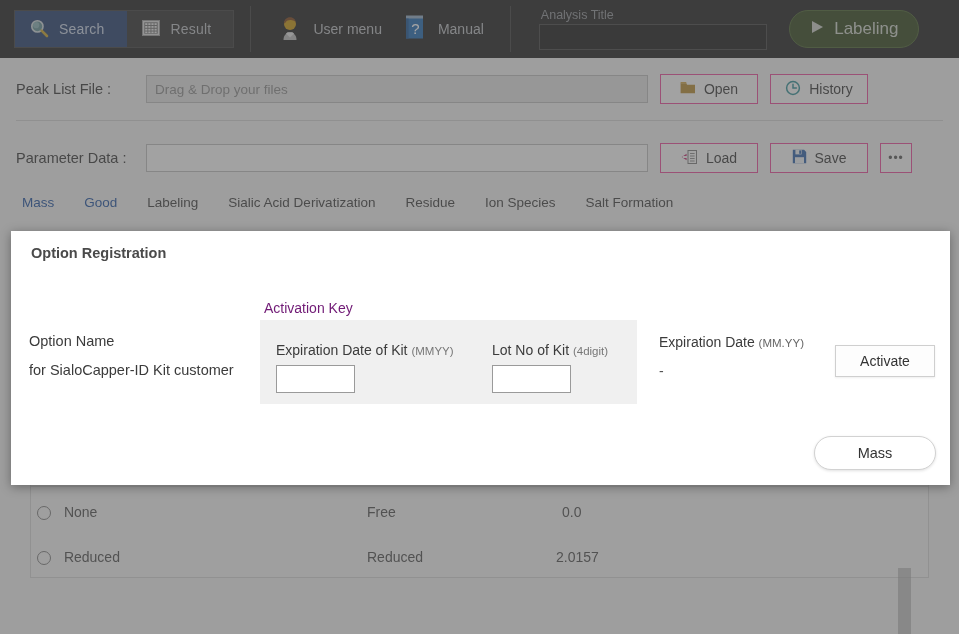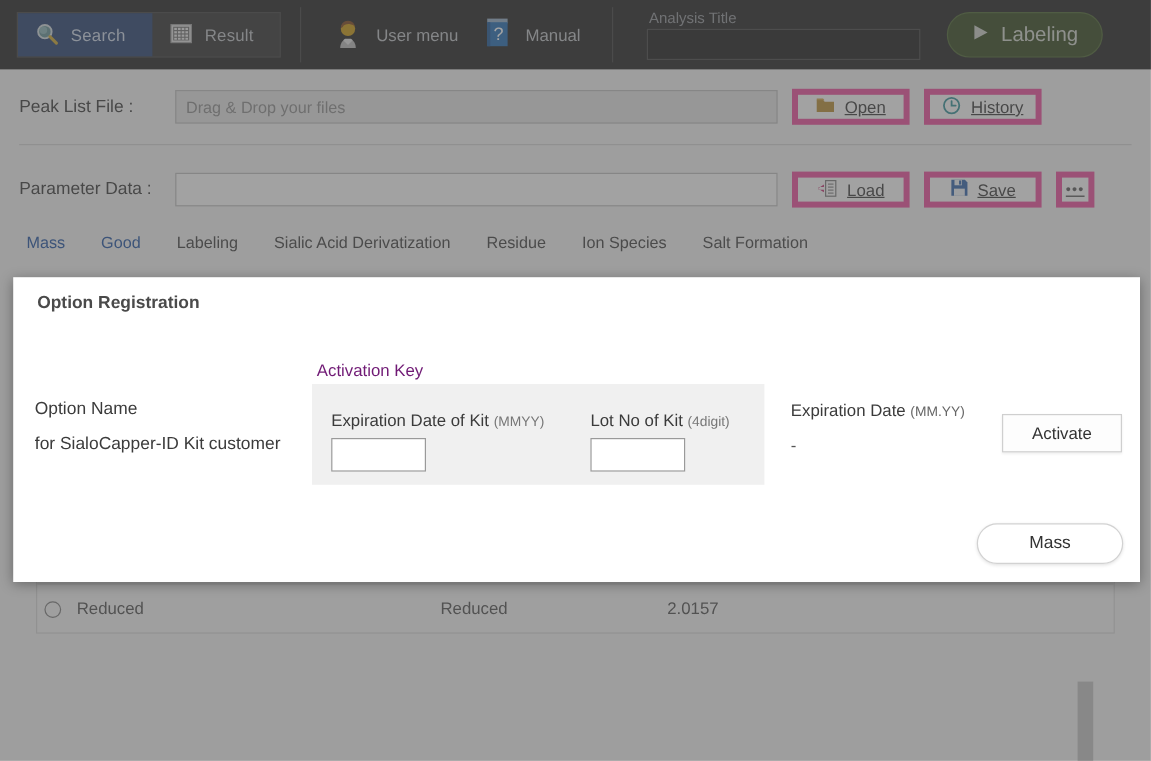--- a/index.html
+++ b/index.html
@@ -70,23 +70,23 @@
 
   .fakefield {
     height: 28px; border: 1px solid #bcbcbc; background: #e3e3e3;
     display: flex; align-items: center; padding: 0 8px;
     font-size: 13.5px; color: #8a8a8a;
   }
   .fakefield.empty { background: #fafafa; }
 
   .btn {
     height: 30px; min-width: 98px;
-    background: #fbfbfb; border: 5px solid #ec4899;
+    background: #fbfbfb; border: 1px solid #ec4899;
     display: flex; align-items: center; justify-content: center; gap: 8px;
-    font-size: 14px; color: #333; cursor: pointer; margin-left: 12px; text-decoration: underline;
+    font-size: 14px; color: #333; cursor: pointer; margin-left: 12px;
   }
   .btn.sq { min-width: 32px; width: 32px; }
 
   .hr { height: 1px; background: #d2d2d2; margin: 0 16px; }
 
   .tabs2 { display: flex; gap: 30px; padding: 0 22px; font-size: 13.5px; }
   .tabs2 span { color: #3a3a3a; white-space: nowrap; }
   .tabs2 span.sel { color: #1b4fa0; }
 
   .section-title { font-size: 17px; color: #333; padding: 0 30px; }
@@ -348,20 +348,29 @@
       <table class="lt">
         <thead>
           <tr>
             <th style="width:150px"></th>
             <th style="width:180px">Name</th>
             <th style="width:155px">Abbreviation</th>
             <th>Mass Change</th>
           </tr>
         </thead>
         <tbody>
+          <tr style="height:50px">
+            <td>
+              <span class="radio"></span>
+              <span>None</span>
+            </td>
+            <td></td>
+            <td>Free</td>
+            <td style="padding-left:46px">0.0</td>
+          </tr>
           <tr>
             <td>
               <span class="radio"></span>
               <span>Reduced</span>
             </td>
             <td></td>
             <td>Reduced</td>
             <td style="padding-left:40px">2.0157</td>
           </tr>
         </tbody>

